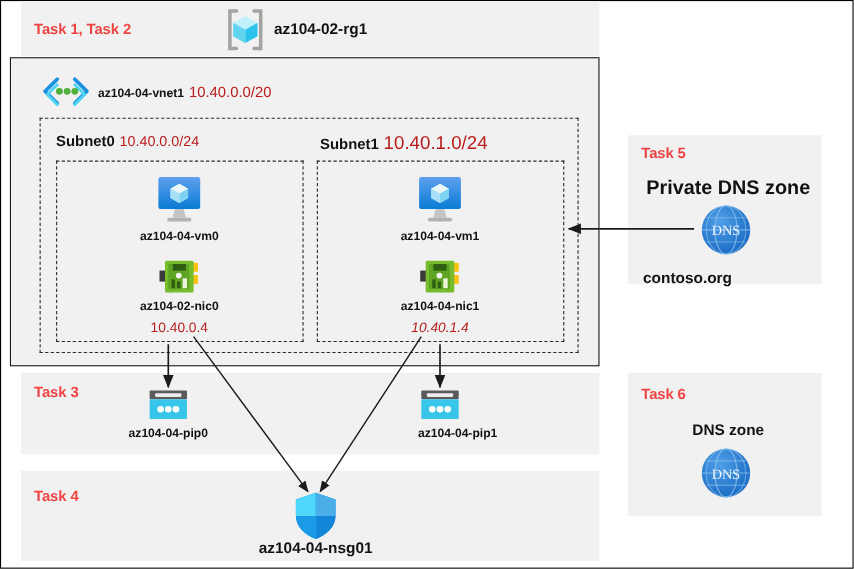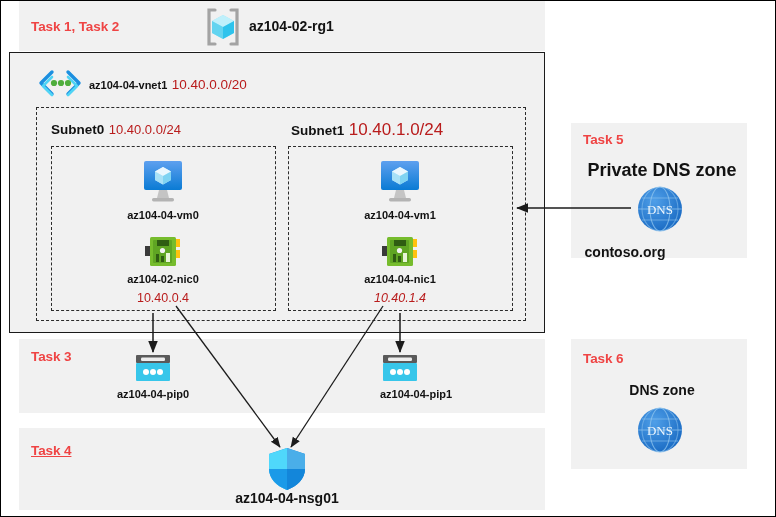--- a/index.html
+++ b/index.html
@@ -217,21 +217,21 @@
     <ellipse cx="25" cy="25" rx="10" ry="22" fill="none" stroke="#8fc4ee" stroke-width="1.1" opacity="0.75"></ellipse>
     <ellipse cx="25" cy="25" rx="18" ry="22" fill="none" stroke="#8fc4ee" stroke-width="1.1" opacity="0.55"></ellipse>
     <line x1="3" y1="25" x2="47" y2="25" stroke="#8fc4ee" stroke-width="1.1" opacity="0.75"></line>
     <line x1="7" y1="14" x2="43" y2="14" stroke="#8fc4ee" stroke-width="1" opacity="0.6"></line>
     <line x1="7" y1="36" x2="43" y2="36" stroke="#8fc4ee" stroke-width="1" opacity="0.6"></line>
     <text x="25" y="30" font-family="'Liberation Serif', serif" font-size="13" fill="#eef6fd" text-anchor="middle">DNS</text>
   </svg>
 </div>
 
 <div class="panel" style="left:18px;top:427px;width:526px;height:82px;"></div>
-<div class="task-label" style="left:30px;top:442px;text-decoration:underline;">Task 4</div>
+<div class="task-label" style="left:30px;top:442px;">Task 4</div>
 
 <div class="ico" style="left:265px;top:445px;">
   <svg width="42" height="46" viewBox="0 0 42 46">
     <path d="M21 2 L39 8 L39 22 C39 33 31 40 21 44 C11 40 3 33 3 22 L3 8 Z" fill="#1b8fe0"></path>
     <path d="M21 2 L39 8 L39 22 C39 33 31 40 21 44 Z" fill="#3e9ce0"></path>
     <path d="M21 2 L3 8 L3 22 C3 33 11 40 21 44 Z" fill="#4fd8fb"></path>
     <path d="M21 23 L39 23 L39 22 L39 8 L21 2 Z" fill="#53bdf0" opacity="0.55"></path>
     <path d="M21 23 L21 44 C31 40 39 33 39 23 Z" fill="#1386da"></path>
     <path d="M21 23 L3 23 C3 33 11 40 21 44 Z" fill="#1b9ae8"></path>
   </svg>

